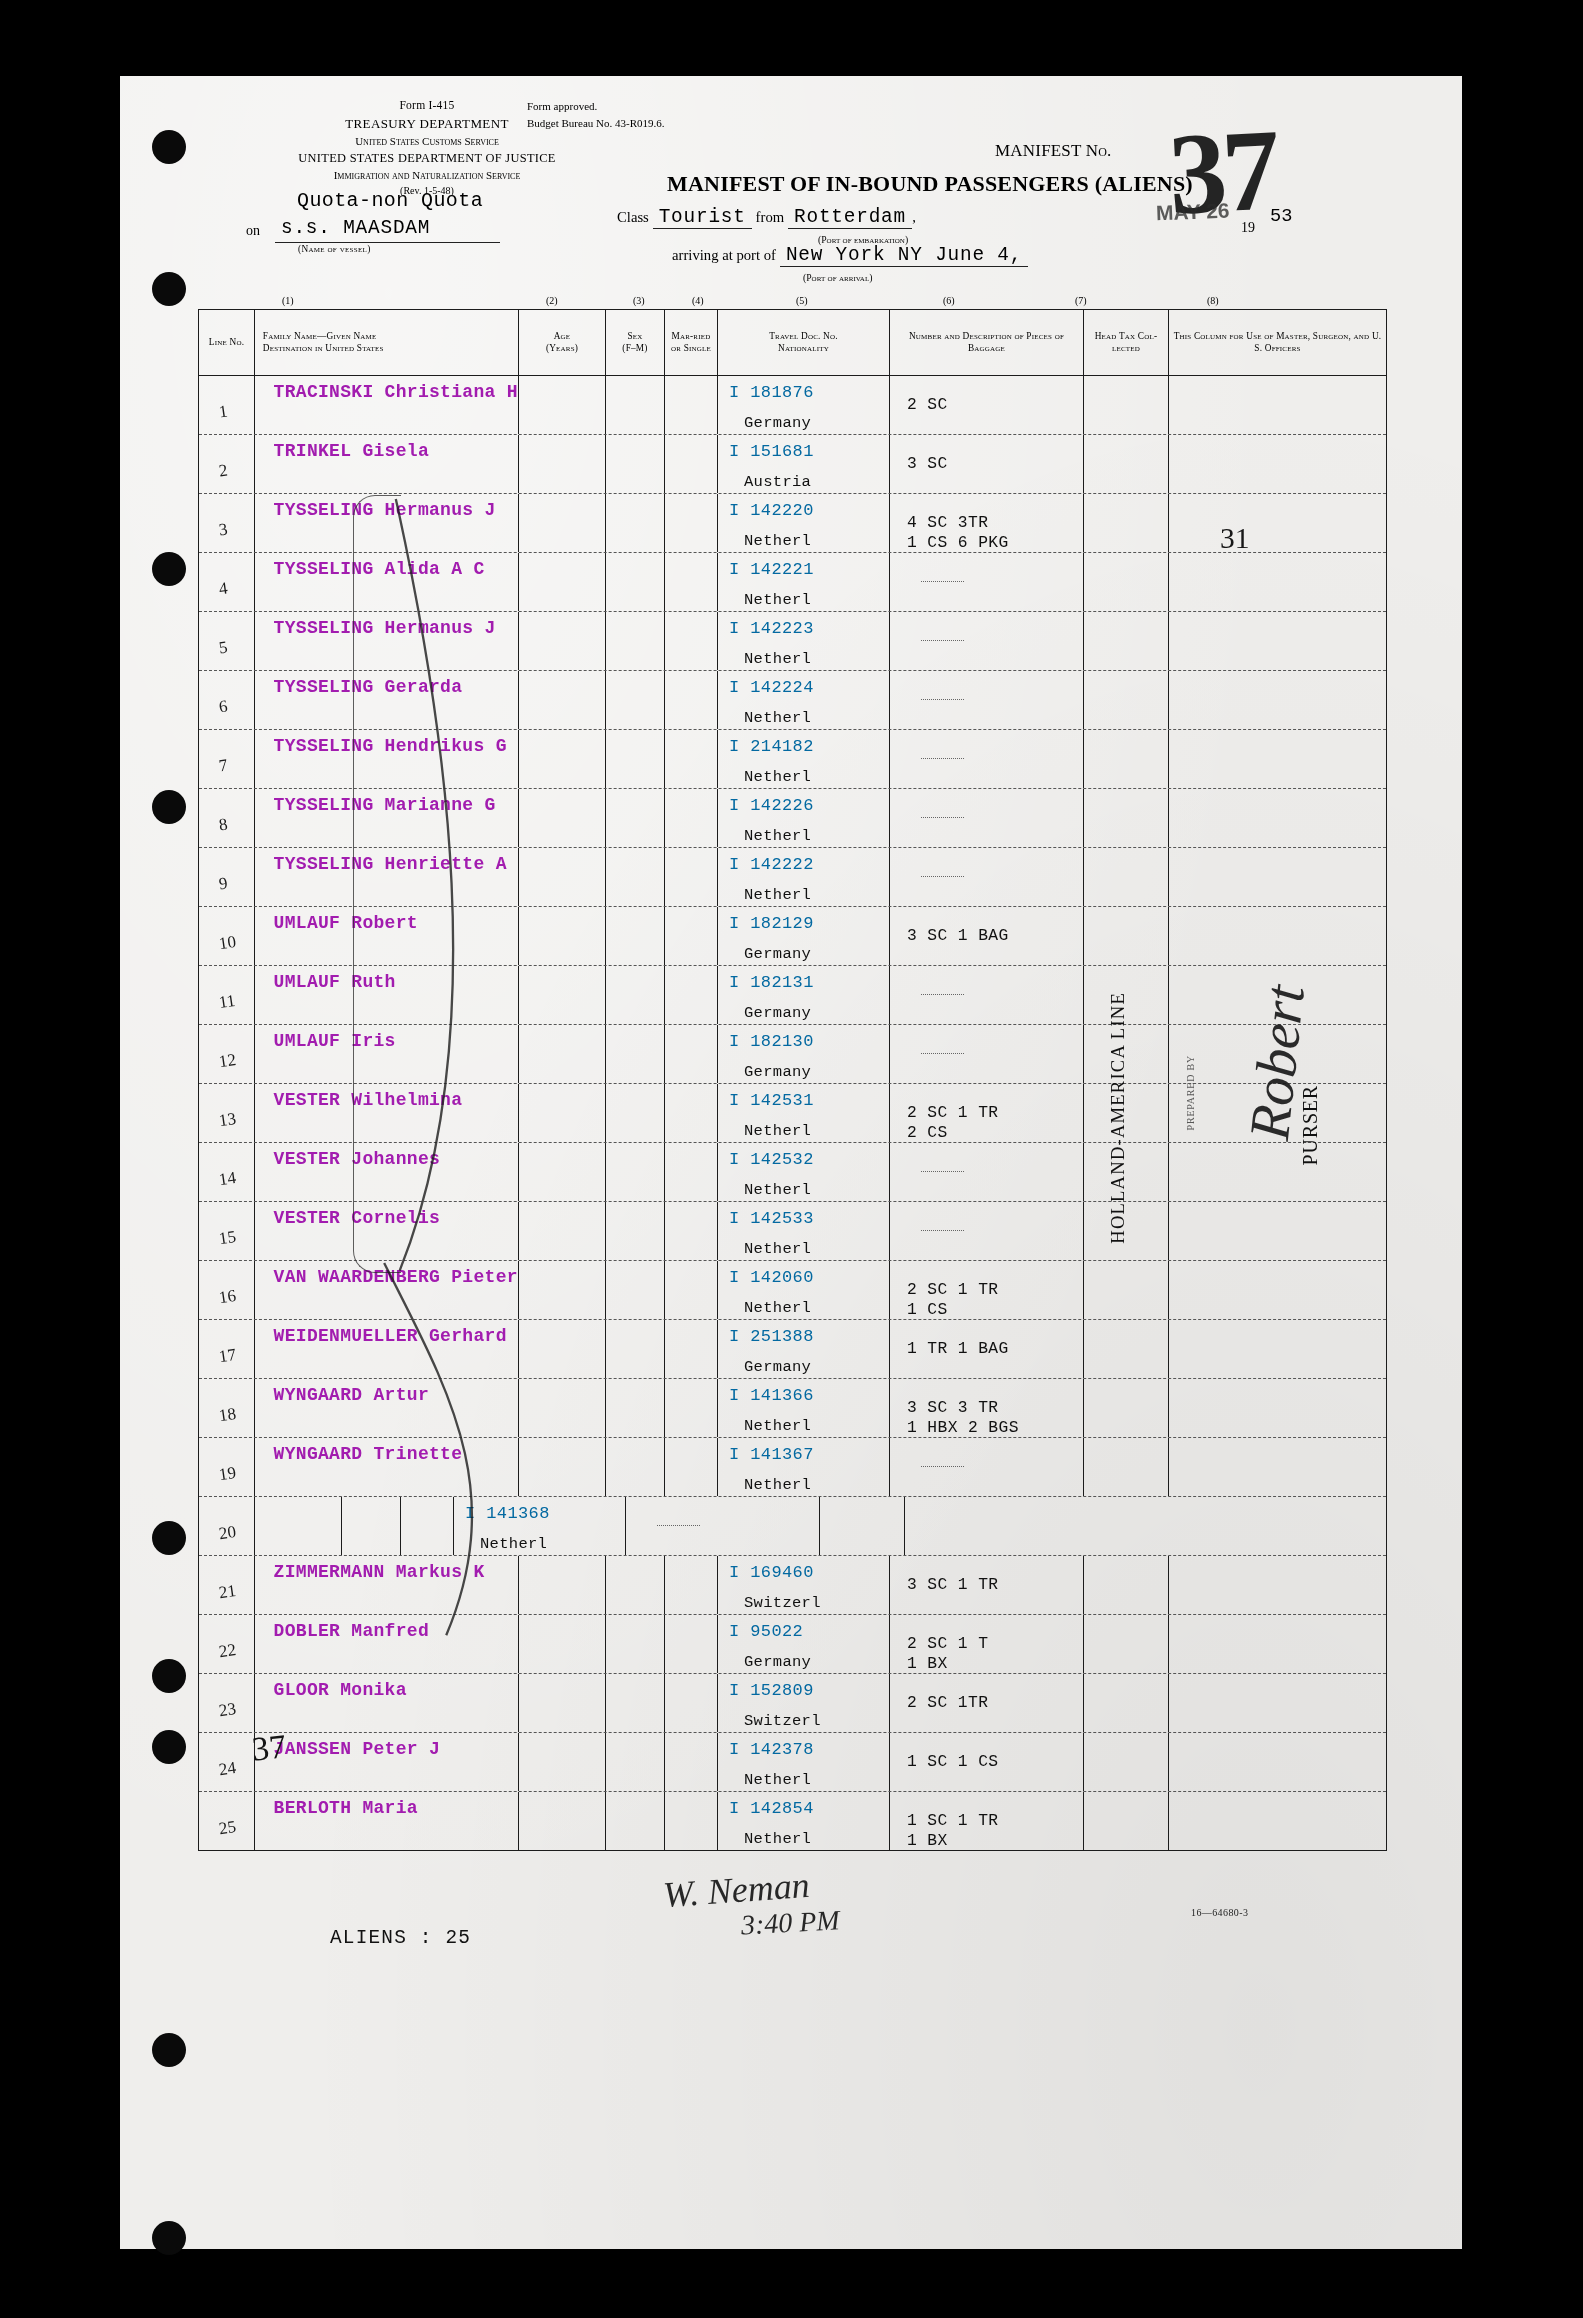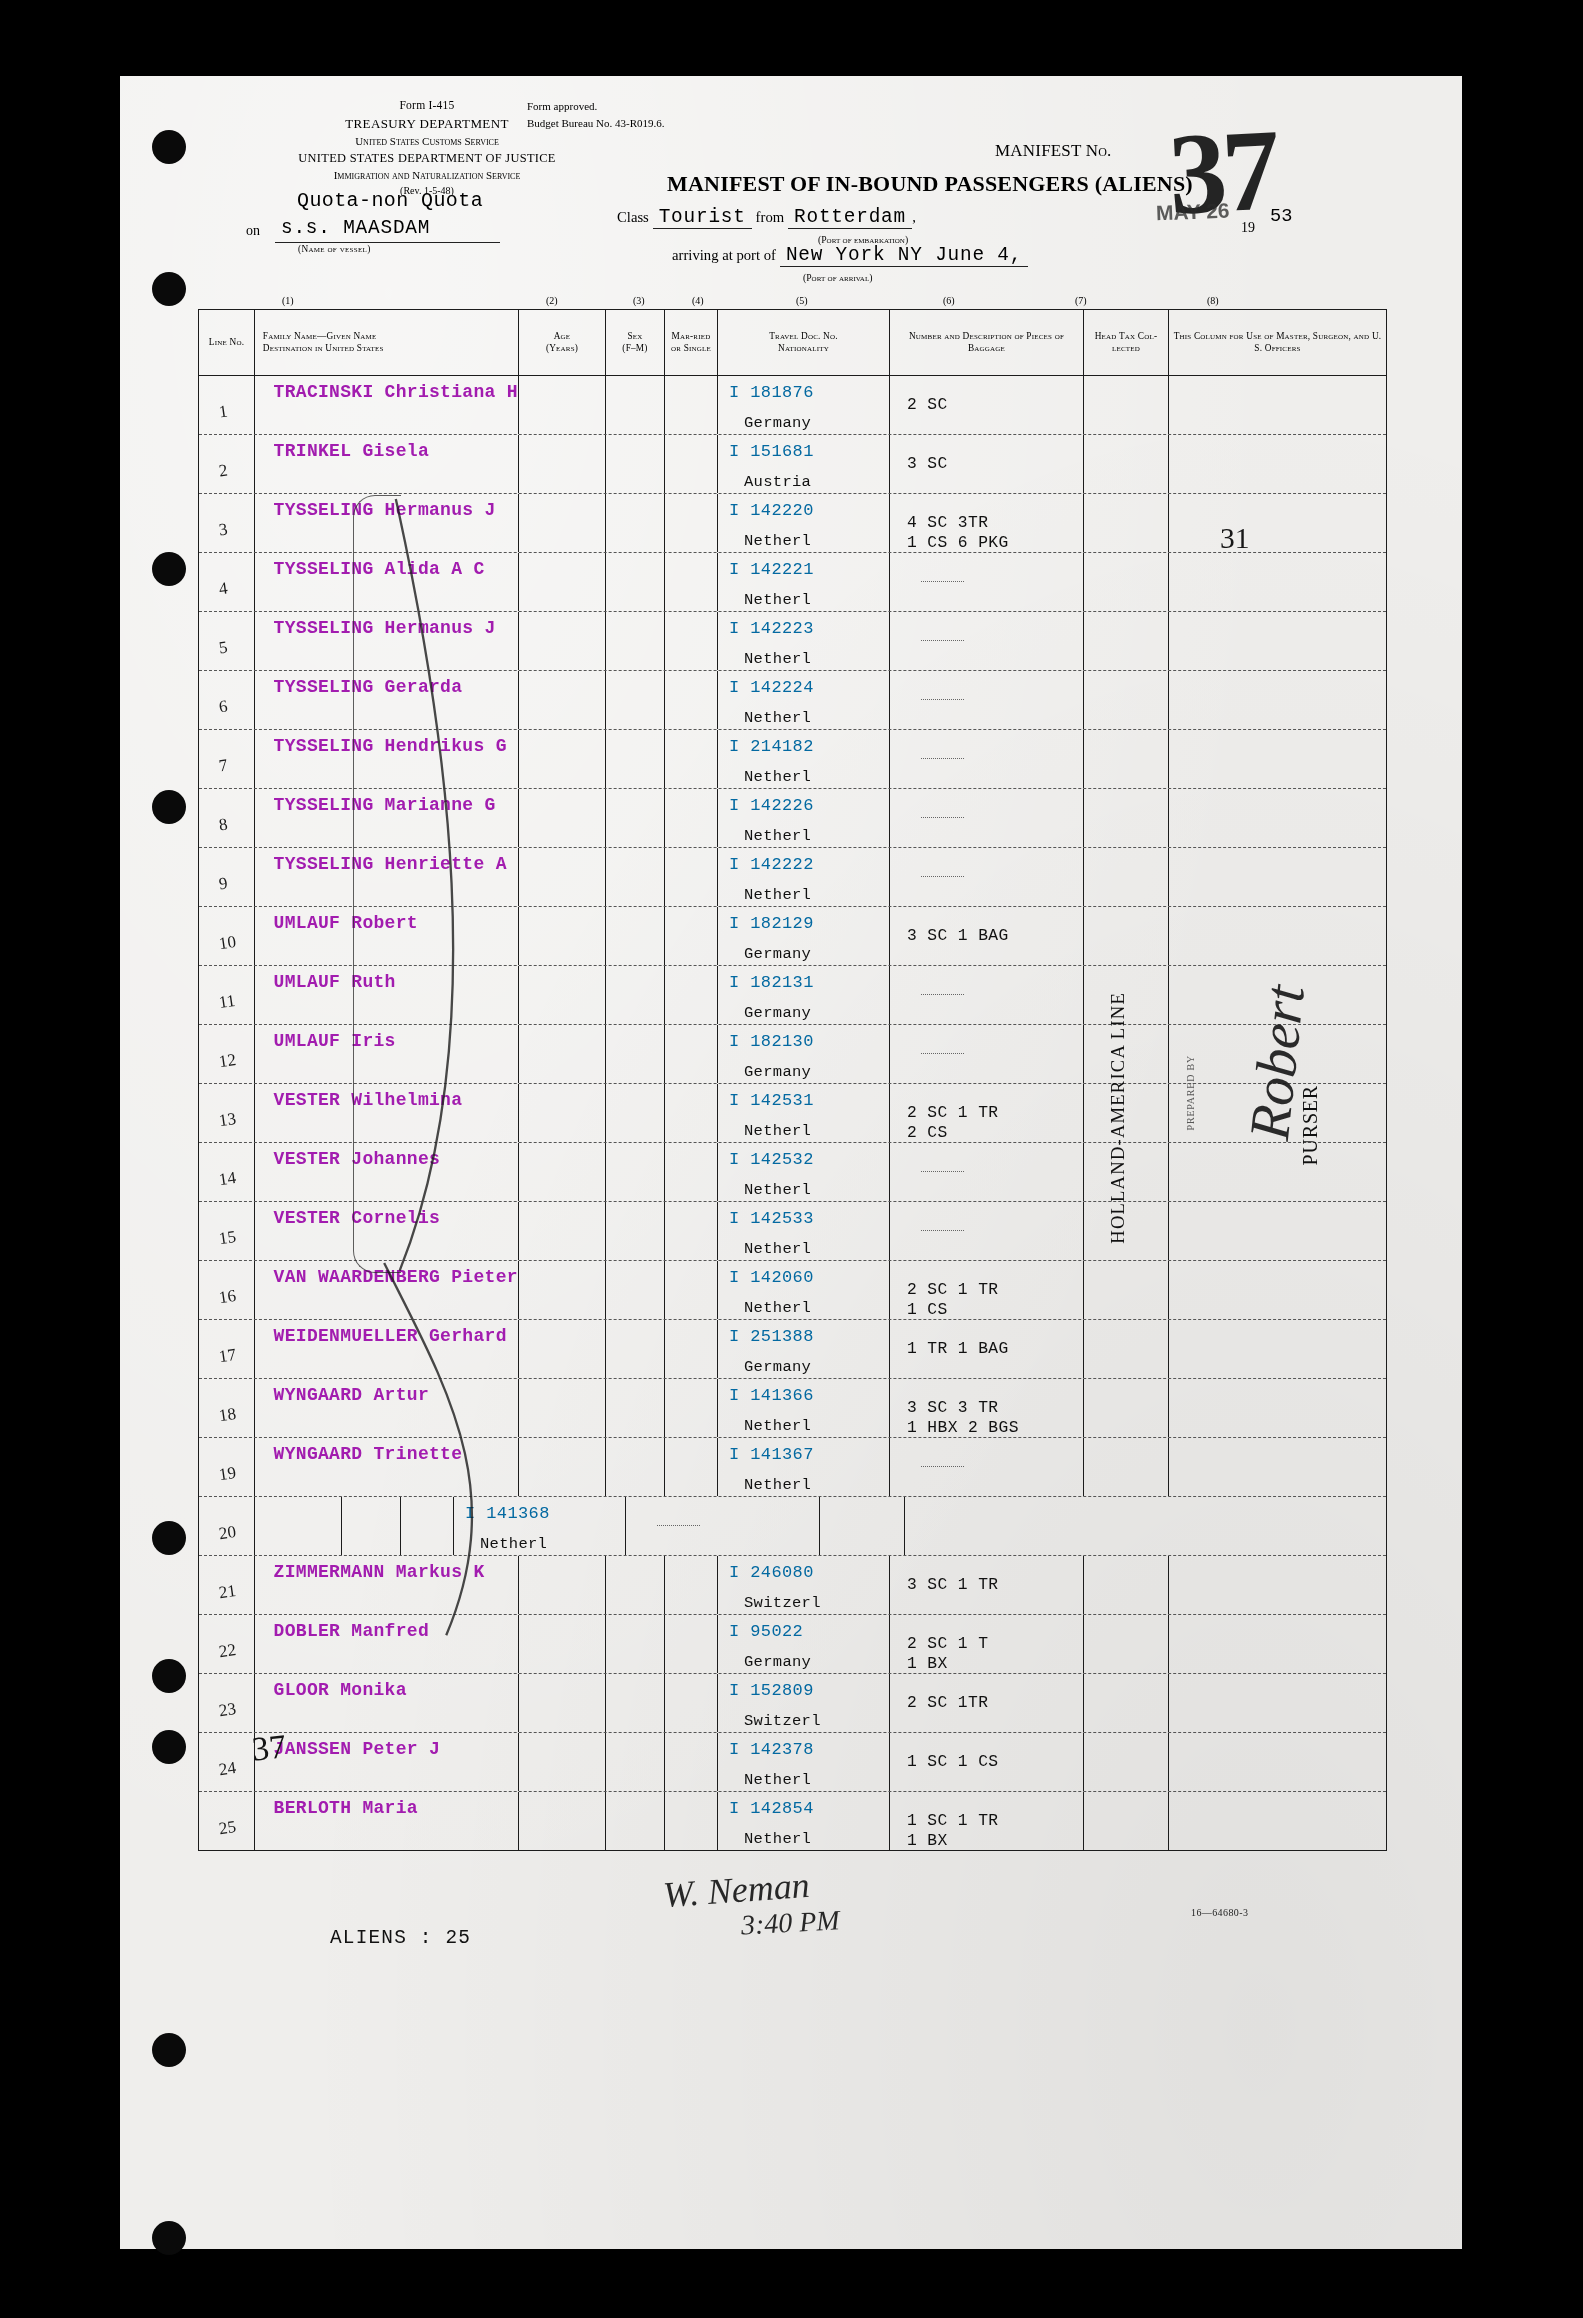--- a/index.html
+++ b/index.html
@@ -606,21 +606,21 @@
           <div class="cell c-line">
             <span class="lnum">21</span>
           </div>
           <div class="cell c-name">
             <span class="nm">ZIMMERMANN Markus K</span>
           </div>
           <div class="cell c-age"></div>
           <div class="cell c-sex"></div>
           <div class="cell c-mar"></div>
           <div class="cell c-doc">
-            <span class="doc">I 246080</span>
+            <span class="doc">I 169460</span>
             <span class="nat">Switzerl</span>
           </div>
           <div class="cell c-bag">
             <span class="bag1">3 SC   1 TR</span>
             <span class="bag2"></span>
           </div>
           <div class="cell c-tax"></div>
           <div class="cell c-off"></div>
         </div>
         <div class="row">

